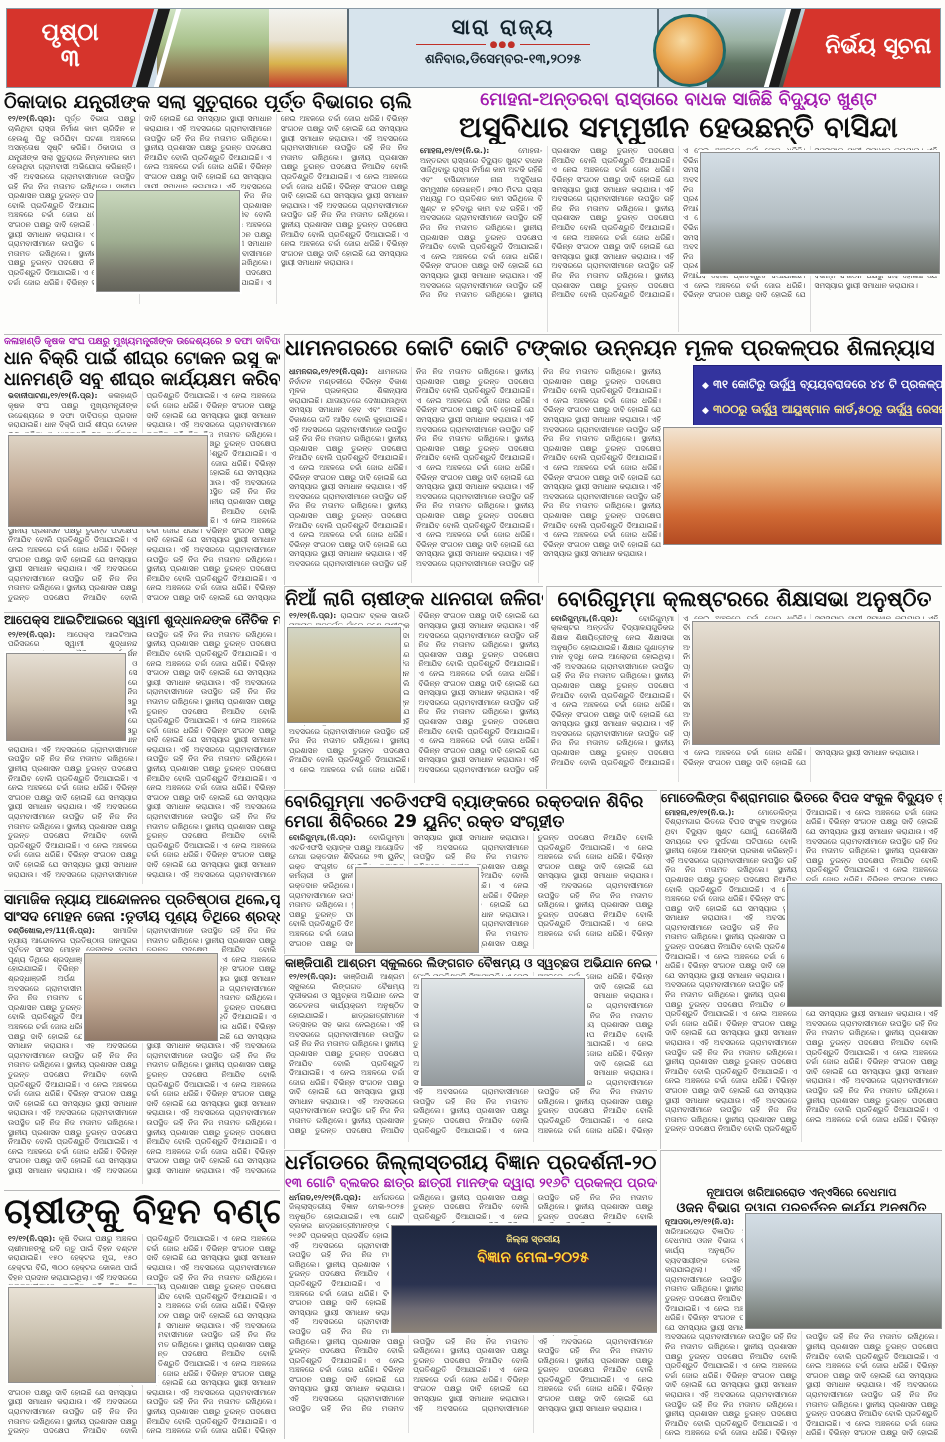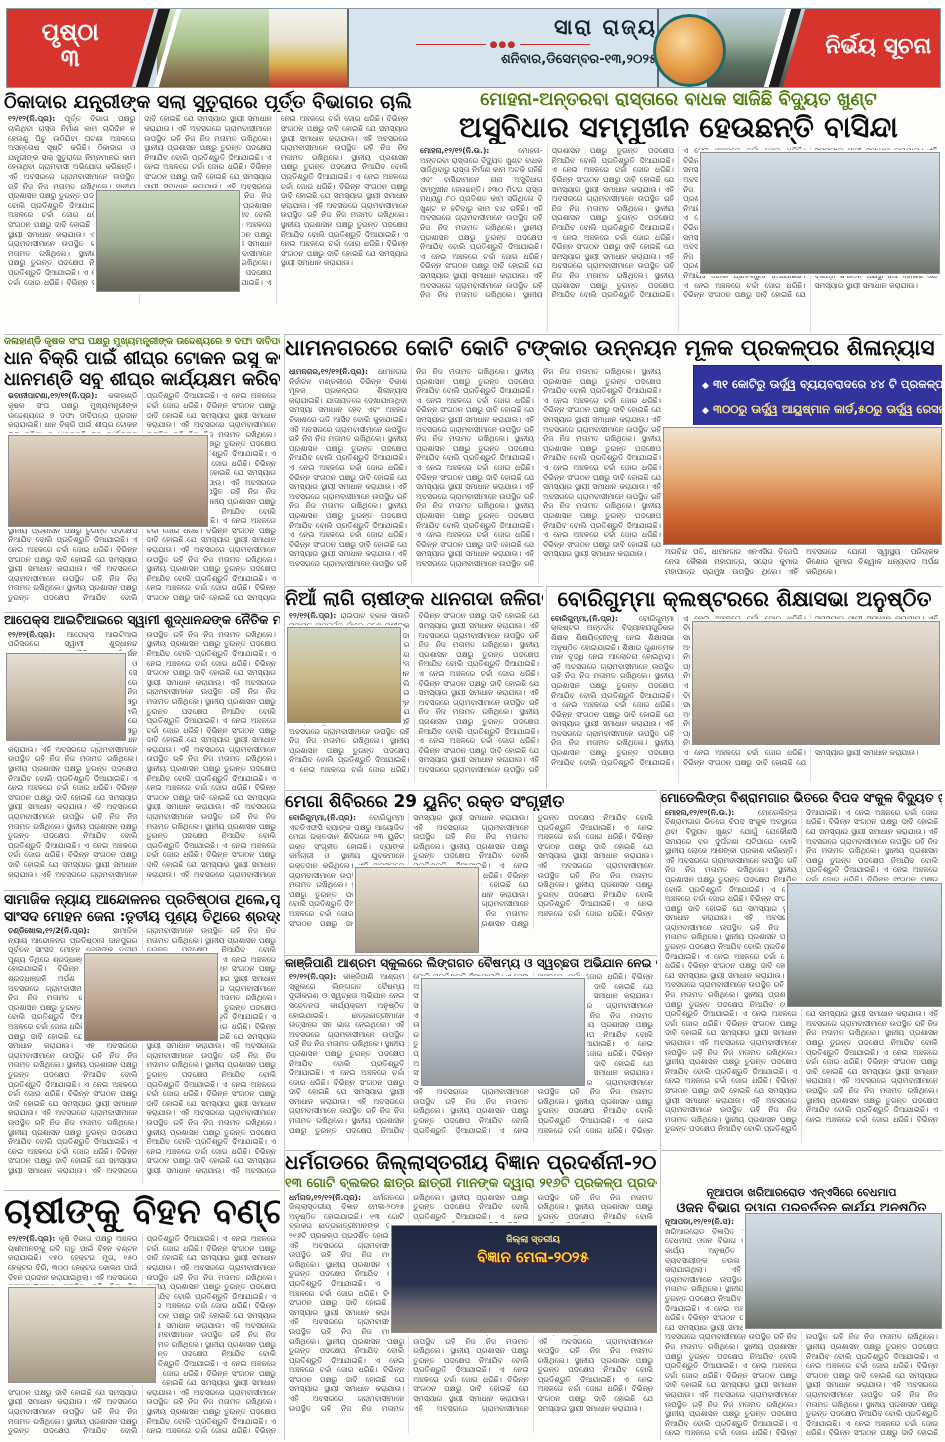--- a/index.html
+++ b/index.html
@@ -14,36 +14,36 @@
   .red-left .inner{padding-top:10px;font-size:24px;line-height:1.1;}
   .red-right{right:-14px;width:160px;}
   .red-right .inner{padding-top:24px;font-size:22px;}
   .slash{position:absolute;top:0;height:78px;width:12px;background:#1c1c1c;transform:skewX(-16deg);}
   .slash.s1{left:140px;} .slash.s2{left:158px;width:5px;background:#fff;} 
   .slash.s3{right:150px;} .slash.s4{right:160px;width:5px;background:#fff;}
   .mphoto{position:absolute;top:0;height:78px;}
   .ph-cart{left:150px;width:112px;background:linear-gradient(180deg,#cfe3c2 0%,#a8c08a 45%,#8d7a54 80%,#6f5c3d 100%);}
   .ph-deity{left:262px;width:78px;background:linear-gradient(180deg,#f3f3ef 0%,#e8e2d2 40%,#d8b34d 70%,#c23b2e 100%);}
   .centerpanel{position:absolute;left:340px;top:0;width:308px;height:78px;background:#d7e4ed;
-               border-left:2px solid #5a6a74;border-right:2px solid #5a6a74;text-align:right;}
+               border-left:2px solid #5a6a74;border-right:2px solid #5a6a74;text-align:center;}
   .sectitle{font-size:21px;font-weight:bold;color:#12222c;letter-spacing:2px;padding-top:6px;}
   .ornament{display:flex;align-items:center;justify-content:center;gap:4px;color:#c03028;height:10px;}
   .ornament .bar{width:70px;border-top:1.5px solid #c03028;}
   .ornament .dots{font-size:9px;letter-spacing:1px;line-height:6px;}
   .secdate{font-size:13px;font-weight:bold;color:#16242c;padding-top:2px;}
   .foodcircle{position:absolute;left:646px;top:5px;width:67px;height:67px;border-radius:50%;
               border:3px solid #1d6a6a;background:radial-gradient(circle at 40% 35%,#f7d9a0 0%,#e8a24b 45%,#b65c22 100%);z-index:3;}
   .ph-city{left:700px;width:104px;background:linear-gradient(180deg,#bfd3df 0%,#9db4a5 40%,#5d7260 70%,#474f49 100%);}
   
   .art{position:absolute;overflow:hidden;}
   .rule-t{border-top:1px solid #b8b8b8;}
   .rule-l{border-left:1px solid #c4c4c4;}
   .hl{font-weight:bold;color:#0d0d0d;text-align:center;line-height:1.18;}
   .one{white-space:nowrap;overflow:hidden;}
-  .kicker{font-weight:bold;color:#4d7c0f;text-align:center;}
+  .kicker{font-weight:bold;color:#a21caf;text-align:center;}
   .body{ text-align:justify;color:#2b2b2b;padding:2px 4px;column-gap:9px;column-rule:1px solid #dcdcdc;}
   .body .dl{font-weight:bold;}
   .f7{font-size:7.5px;line-height:1.28;} 
   .cols2{column-count:2;} .cols3{column-count:3;} .cols4{column-count:4;}
   .ph{position:absolute;border:1px solid #8f8f8f;box-shadow:0 0 0 2px #fff;z-index:2;text-decoration:underline;}
   .g-road{background:linear-gradient(180deg,#c9d8bd 0%,#9fae91 50%,#7a7a6d 80%,#63635a 100%);}
   .g-street{background:linear-gradient(180deg,#d4dee6 0%,#b3bdc2 55%,#8b9390 80%,#6e716c 100%);}
   .g-meet{background:linear-gradient(180deg,#ded4c5 0%,#c0a893 55%,#937b6a 100%);}
   .g-stage{background:linear-gradient(180deg,#f2e3d1 0%,#e8b07a 40%,#d06a34 75%,#b34a22 100%);}
   .g-hay{background:linear-gradient(180deg,#d3d6c6 0%,#ccbc8e 50%,#a68d5b 100%);}
@@ -131,21 +131,20 @@
     <div class="body f7 cols3" style="position:absolute;left:0;top:30px;width:372px;height:216px;">
       <span class="dl">ଧାମନଗର,୧୨/୧୨(ନି.ପ୍ର):</span>
       <span>ଧାମନଗର ନିର୍ବାଚନ ମଣ୍ଡଳୀରେ ବିଭିନ୍ନ ବିକାଶ ମୂଳକ ପ୍ରକଳ୍ପର ଶିଳାନ୍ୟାସ କରାଯାଇଛି। ଯାତାୟତରେ ଦେଖାଯାଉଥିବା ସମସ୍ୟା ସମାଧାନ ହେବ ଏବଂ ଅଞ୍ଚଳର ବିକାଶରେ ଗତି ଆସିବ ବୋଲି କୁହାଯାଇଛି।</span>
       <span>ଏହି ଅବସରରେ ଗ୍ରାମବାସୀମାନେ ଉପସ୍ଥିତ ରହି ନିଜ ନିଜ ମତାମତ ରଖିଥିଲେ। ସ୍ଥାନୀୟ ପ୍ରଶାସନ ପକ୍ଷରୁ ତୁରନ୍ତ ପଦକ୍ଷେପ ନିଆଯିବ ବୋଲି ପ୍ରତିଶ୍ରୁତି ଦିଆଯାଇଛି। ଏ ନେଇ ଅଞ୍ଚଳରେ ଚର୍ଚ୍ଚା ଜୋର ଧରିଛି। ବିଭିନ୍ନ ସଂଗଠନ ପକ୍ଷରୁ ଦାବି ହୋଇଛି ଯେ ସମସ୍ୟାର ସ୍ଥାୟୀ ସମାଧାନ କରାଯାଉ। ଏହି ଅବସରରେ ଗ୍ରାମବାସୀମାନେ ଉପସ୍ଥିତ ରହି ନିଜ ନିଜ ମତାମତ ରଖିଥିଲେ। ସ୍ଥାନୀୟ ପ୍ରଶାସନ ପକ୍ଷରୁ ତୁରନ୍ତ ପଦକ୍ଷେପ ନିଆଯିବ ବୋଲି ପ୍ରତିଶ୍ରୁତି ଦିଆଯାଇଛି। ଏ ନେଇ ଅଞ୍ଚଳରେ ଚର୍ଚ୍ଚା ଜୋର ଧରିଛି। ବିଭିନ୍ନ ସଂଗଠନ ପକ୍ଷରୁ ଦାବି ହୋଇଛି ଯେ ସମସ୍ୟାର ସ୍ଥାୟୀ ସମାଧାନ କରାଯାଉ। ଏହି ଅବସରରେ ଗ୍ରାମବାସୀମାନେ ଉପସ୍ଥିତ ରହି ନିଜ ନିଜ ମତାମତ ରଖିଥିଲେ। ସ୍ଥାନୀୟ ପ୍ରଶାସନ ପକ୍ଷରୁ ତୁରନ୍ତ ପଦକ୍ଷେପ ନିଆଯିବ ବୋଲି ପ୍ରତିଶ୍ରୁତି ଦିଆଯାଇଛି। ଏ ନେଇ ଅଞ୍ଚଳରେ ଚର୍ଚ୍ଚା ଜୋର ଧରିଛି। ବିଭିନ୍ନ ସଂଗଠନ ପକ୍ଷରୁ ଦାବି ହୋଇଛି ଯେ ସମସ୍ୟାର ସ୍ଥାୟୀ ସମାଧାନ କରାଯାଉ। ଏହି ଅବସରରେ ଗ୍ରାମବାସୀମାନେ ଉପସ୍ଥିତ ରହି ନିଜ ନିଜ ମତାମତ ରଖିଥିଲେ। ସ୍ଥାନୀୟ ପ୍ରଶାସନ ପକ୍ଷରୁ ତୁରନ୍ତ ପଦକ୍ଷେପ ନିଆଯିବ ବୋଲି ପ୍ରତିଶ୍ରୁତି ଦିଆଯାଇଛି। ଏ ନେଇ ଅଞ୍ଚଳରେ ଚର୍ଚ୍ଚା ଜୋର ଧରିଛି। ବିଭିନ୍ନ ସଂଗଠନ ପକ୍ଷରୁ ଦାବି ହୋଇଛି ଯେ ସମସ୍ୟାର ସ୍ଥାୟୀ ସମାଧାନ କରାଯାଉ। ଏହି ଅବସରରେ ଗ୍ରାମବାସୀମାନେ ଉପସ୍ଥିତ ରହି ନିଜ ନିଜ ମତାମତ ରଖିଥିଲେ। ସ୍ଥାନୀୟ ପ୍ରଶାସନ ପକ୍ଷରୁ ତୁରନ୍ତ ପଦକ୍ଷେପ ନିଆଯିବ ବୋଲି ପ୍ରତିଶ୍ରୁତି ଦିଆଯାଇଛି। ଏ ନେଇ ଅଞ୍ଚଳରେ ଚର୍ଚ୍ଚା ଜୋର ଧରିଛି। ବିଭିନ୍ନ ସଂଗଠନ ପକ୍ଷରୁ ଦାବି ହୋଇଛି ଯେ ସମସ୍ୟାର ସ୍ଥାୟୀ ସମାଧାନ କରାଯାଉ। ଏହି ଅବସରରେ ଗ୍ରାମବାସୀମାନେ ଉପସ୍ଥିତ ରହି ନିଜ ନିଜ ମତାମତ ରଖିଥିଲେ। ସ୍ଥାନୀୟ ପ୍ରଶାସନ ପକ୍ଷରୁ ତୁରନ୍ତ ପଦକ୍ଷେପ ନିଆଯିବ ବୋଲି ପ୍ରତିଶ୍ରୁତି ଦିଆଯାଇଛି। ଏ ନେଇ ଅଞ୍ଚଳରେ ଚର୍ଚ୍ଚା ଜୋର ଧରିଛି। ବିଭିନ୍ନ ସଂଗଠନ ପକ୍ଷରୁ ଦାବି ହୋଇଛି ଯେ ସମସ୍ୟାର ସ୍ଥାୟୀ ସମାଧାନ କରାଯାଉ। ଏହି ଅବସରରେ ଗ୍ରାମବାସୀମାନେ ଉପସ୍ଥିତ ରହି ନିଜ ନିଜ ମତାମତ ରଖିଥିଲେ। ସ୍ଥାନୀୟ ପ୍ରଶାସନ ପକ୍ଷରୁ ତୁରନ୍ତ ପଦକ୍ଷେପ ନିଆଯିବ ବୋଲି ପ୍ରତିଶ୍ରୁତି ଦିଆଯାଇଛି। ଏ ନେଇ ଅଞ୍ଚଳରେ ଚର୍ଚ୍ଚା ଜୋର ଧରିଛି। ବିଭିନ୍ନ ସଂଗଠନ ପକ୍ଷରୁ ଦାବି ହୋଇଛି ଯେ ସମସ୍ୟାର ସ୍ଥାୟୀ ସମାଧାନ କରାଯାଉ। ଏହି ଅବସରରେ ଗ୍ରାମବାସୀମାନେ ଉପସ୍ଥିତ ରହି ନିଜ ନିଜ ମତାମତ ରଖିଥିଲେ। ସ୍ଥାନୀୟ ପ୍ରଶାସନ ପକ୍ଷରୁ ତୁରନ୍ତ ପଦକ୍ଷେପ ନିଆଯିବ ବୋଲି ପ୍ରତିଶ୍ରୁତି ଦିଆଯାଇଛି। ଏ ନେଇ ଅଞ୍ଚଳରେ ଚର୍ଚ୍ଚା ଜୋର ଧରିଛି। ବିଭିନ୍ନ ସଂଗଠନ ପକ୍ଷରୁ ଦାବି ହୋଇଛି ଯେ ସମସ୍ୟାର ସ୍ଥାୟୀ ସମାଧାନ କରାଯାଉ।</span>
     </div>
     <div class="bluebox" style="left:380px;top:30px;width:261px;height:50px;margin-left:28px;">
       <div class="b1"><span class="dia">◆</span><span>୩୧ କୋଟିରୁ ଊର୍ଦ୍ଧ୍ୱ ବ୍ୟୟବରାଦରେ ୪୪ ଟି ପ୍ରକଳ୍ପ</span></div>
       <div class="b2"><span class="dia">◆</span><span>୩୦୦ରୁ ଊର୍ଦ୍ଧ୍ୱ ଆୟୁଷ୍ମାନ କାର୍ଡ,୫୦ରୁ ଊର୍ଦ୍ଧ୍ୱ ରେସନ କାର୍ଡ ବଣ୍ଟନ</span></div>
     </div>
     <div class="ph g-stage" style="left:378px;top:92px;width:277px;height:116px;"></div>
-    <div class="caption" style="position:absolute;left:380px;top:212px;width:274px;height:36px;column-count:2;column-gap:8px;">ଅରବିନ୍ଦ ପତି, ଧାମନଗର ଏନଏସିର ବିଜେପି ନେତା କୈଳାଶ ମହାପାତ୍ର, ସରୋଜ କୁମାର ମହାପାତ୍ର ପ୍ରମୁଖ ଉପସ୍ଥିତ ଥିଲେ। ଏହି ଅବସରରେ ଯୋଗୀ ସ୍ୱାସ୍ଥ୍ୟ ପରିଚାଳକ କିଶୋର କୁମାର ବିଶ୍ୱାଳ ଧନ୍ୟବାଦ ଅର୍ପଣ କରିଥିଲେ।</div>
   </div>
 
   <div class="art rule-t rule-l" style="left:284px;top:586px;width:258px;height:202px;">
     <div class="hl one" style="font-size:19px;text-align:left;">ନିଆଁ ଲାଗି ଚାଷୀଙ୍କ ଧାନଗଦା ଜଳିଗଲା</div>
     <div class="body f7 cols2" style="height:172px;">
       <span class="dl">୧୨/୧୨(ନି.ପ୍ର):</span>
       <span>ରାଇଘାଟ ବ୍ଲକ ସାଉଡି ପଞ୍ଚାୟତ ଅନ୍ତର୍ଗତ ଗାଁରେ ଜଣେ ଚାଷୀଙ୍କ ଧାନଗଦାରେ ହଠାତ୍ ନିଆଁ ଲାଗି ଧାନଗଦା ସମ୍ପୂର୍ଣ୍ଣ ଜଳିଯାଇଛି। ଚାଷୀ ପରିବାର ଭାଙ୍ଗିପଡିଛି।</span>
       <span>ଏହି ଅବସରରେ ଗ୍ରାମବାସୀମାନେ ଉପସ୍ଥିତ ରହି ନିଜ ନିଜ ମତାମତ ରଖିଥିଲେ। ସ୍ଥାନୀୟ ପ୍ରଶାସନ ପକ୍ଷରୁ ତୁରନ୍ତ ପଦକ୍ଷେପ ନିଆଯିବ ବୋଲି ପ୍ରତିଶ୍ରୁତି ଦିଆଯାଇଛି। ଏ ନେଇ ଅଞ୍ଚଳରେ ଚର୍ଚ୍ଚା ଜୋର ଧରିଛି। ବିଭିନ୍ନ ସଂଗଠନ ପକ୍ଷରୁ ଦାବି ହୋଇଛି ଯେ ସମସ୍ୟାର ସ୍ଥାୟୀ ସମାଧାନ କରାଯାଉ। ଏହି ଅବସରରେ ଗ୍ରାମବାସୀମାନେ ଉପସ୍ଥିତ ରହି ନିଜ ନିଜ ମତାମତ ରଖିଥିଲେ। ସ୍ଥାନୀୟ ପ୍ରଶାସନ ପକ୍ଷରୁ ତୁରନ୍ତ ପଦକ୍ଷେପ ନିଆଯିବ ବୋଲି ପ୍ରତିଶ୍ରୁତି ଦିଆଯାଇଛି। ଏ ନେଇ ଅଞ୍ଚଳରେ ଚର୍ଚ୍ଚା ଜୋର ଧରିଛି। ବିଭିନ୍ନ ସଂଗଠନ ପକ୍ଷରୁ ଦାବି ହୋଇଛି ଯେ ସମସ୍ୟାର ସ୍ଥାୟୀ ସମାଧାନ କରାଯାଉ। ଏହି ଅବସରରେ ଗ୍ରାମବାସୀମାନେ ଉପସ୍ଥିତ ରହି ନିଜ ନିଜ ମତାମତ ରଖିଥିଲେ। ସ୍ଥାନୀୟ ପ୍ରଶାସନ ପକ୍ଷରୁ ତୁରନ୍ତ ପଦକ୍ଷେପ ନିଆଯିବ ବୋଲି ପ୍ରତିଶ୍ରୁତି ଦିଆଯାଇଛି। ଏ ନେଇ ଅଞ୍ଚଳରେ ଚର୍ଚ୍ଚା ଜୋର ଧରିଛି। ବିଭିନ୍ନ ସଂଗଠନ ପକ୍ଷରୁ ଦାବି ହୋଇଛି ଯେ ସମସ୍ୟାର ସ୍ଥାୟୀ ସମାଧାନ କରାଯାଉ। ଏହି ଅବସରରେ ଗ୍ରାମବାସୀମାନେ ଉପସ୍ଥିତ ରହି ନିଜ ନିଜ ମତାମତ ରଖିଥିଲେ। ସ୍ଥାନୀୟ ପ୍ରଶାସନ ପକ୍ଷରୁ ତୁରନ୍ତ ପଦକ୍ଷେପ ନିଆଯିବ ବୋଲି ପ୍ରତିଶ୍ରୁତି ଦିଆଯାଇଛି। ଏ ନେଇ ଅଞ୍ଚଳରେ ଚର୍ଚ୍ଚା ଜୋର ଧରିଛି। ବିଭିନ୍ନ ସଂଗଠନ ପକ୍ଷରୁ ଦାବି ହୋଇଛି ଯେ ସମସ୍ୟାର ସ୍ଥାୟୀ ସମାଧାନ କରାଯାଉ। ଏହି ଅବସରରେ ଗ୍ରାମବାସୀମାନେ ଉପସ୍ଥିତ ରହି ନିଜ ନିଜ ମତାମତ ରଖିଥିଲେ। ସ୍ଥାନୀୟ ପ୍ରଶାସନ ପକ୍ଷରୁ ତୁରନ୍ତ ପଦକ୍ଷେପ ନିଆଯିବ ବୋଲି ପ୍ରତିଶ୍ରୁତି ଦିଆଯାଇଛି। ଏ ନେଇ ଅଞ୍ଚଳରେ ଚର୍ଚ୍ଚା ଜୋର ଧରିଛି। ବିଭିନ୍ନ ସଂଗଠନ ପକ୍ଷରୁ ଦାବି ହୋଇଛି ଯେ ସମସ୍ୟାର ସ୍ଥାୟୀ ସମାଧାନ କରାଯାଉ।</span>
     </div>
     <div class="ph g-hay" style="left:2px;top:40px;width:112px;height:94px;"></div>
@@ -168,28 +167,29 @@
       <span>ଆପେକ୍ସ ଆଇଟିଆଇ ପରିସରରେ ସ୍ୱାମୀ ଶୁଦ୍ଧାନନ୍ଦ ଛାତ୍ରଛାତ୍ରୀଙ୍କୁ ନୈତିକ ମାର୍ଗଦର୍ଶନ ଦେଇଥିଲେ। ଜୀବନରେ ସଚ୍ଚୋଟତା ଓ ଶୃଙ୍ଖଳାର ଗୁରୁତ୍ୱ ବିଷୟରେ ସେ ଆଲୋକପାତ କରିଥିଲେ।</span>
       <span>ଏହି ଅବସରରେ ଗ୍ରାମବାସୀମାନେ ଉପସ୍ଥିତ ରହି ନିଜ ନିଜ ମତାମତ ରଖିଥିଲେ। ସ୍ଥାନୀୟ ପ୍ରଶାସନ ପକ୍ଷରୁ ତୁରନ୍ତ ପଦକ୍ଷେପ ନିଆଯିବ ବୋଲି ପ୍ରତିଶ୍ରୁତି ଦିଆଯାଇଛି। ଏ ନେଇ ଅଞ୍ଚଳରେ ଚର୍ଚ୍ଚା ଜୋର ଧରିଛି। ବିଭିନ୍ନ ସଂଗଠନ ପକ୍ଷରୁ ଦାବି ହୋଇଛି ଯେ ସମସ୍ୟାର ସ୍ଥାୟୀ ସମାଧାନ କରାଯାଉ। ଏହି ଅବସରରେ ଗ୍ରାମବାସୀମାନେ ଉପସ୍ଥିତ ରହି ନିଜ ନିଜ ମତାମତ ରଖିଥିଲେ। ସ୍ଥାନୀୟ ପ୍ରଶାସନ ପକ୍ଷରୁ ତୁରନ୍ତ ପଦକ୍ଷେପ ନିଆଯିବ ବୋଲି ପ୍ରତିଶ୍ରୁତି ଦିଆଯାଇଛି। ଏ ନେଇ ଅଞ୍ଚଳରେ ଚର୍ଚ୍ଚା ଜୋର ଧରିଛି। ବିଭିନ୍ନ ସଂଗଠନ ପକ୍ଷରୁ ଦାବି ହୋଇଛି ଯେ ସମସ୍ୟାର ସ୍ଥାୟୀ ସମାଧାନ କରାଯାଉ। ଏହି ଅବସରରେ ଗ୍ରାମବାସୀମାନେ ଉପସ୍ଥିତ ରହି ନିଜ ନିଜ ମତାମତ ରଖିଥିଲେ। ସ୍ଥାନୀୟ ପ୍ରଶାସନ ପକ୍ଷରୁ ତୁରନ୍ତ ପଦକ୍ଷେପ ନିଆଯିବ ବୋଲି ପ୍ରତିଶ୍ରୁତି ଦିଆଯାଇଛି। ଏ ନେଇ ଅଞ୍ଚଳରେ ଚର୍ଚ୍ଚା ଜୋର ଧରିଛି। ବିଭିନ୍ନ ସଂଗଠନ ପକ୍ଷରୁ ଦାବି ହୋଇଛି ଯେ ସମସ୍ୟାର ସ୍ଥାୟୀ ସମାଧାନ କରାଯାଉ। ଏହି ଅବସରରେ ଗ୍ରାମବାସୀମାନେ ଉପସ୍ଥିତ ରହି ନିଜ ନିଜ ମତାମତ ରଖିଥିଲେ। ସ୍ଥାନୀୟ ପ୍ରଶାସନ ପକ୍ଷରୁ ତୁରନ୍ତ ପଦକ୍ଷେପ ନିଆଯିବ ବୋଲି ପ୍ରତିଶ୍ରୁତି ଦିଆଯାଇଛି। ଏ ନେଇ ଅଞ୍ଚଳରେ ଚର୍ଚ୍ଚା ଜୋର ଧରିଛି। ବିଭିନ୍ନ ସଂଗଠନ ପକ୍ଷରୁ ଦାବି ହୋଇଛି ଯେ ସମସ୍ୟାର ସ୍ଥାୟୀ ସମାଧାନ କରାଯାଉ। ଏହି ଅବସରରେ ଗ୍ରାମବାସୀମାନେ ଉପସ୍ଥିତ ରହି ନିଜ ନିଜ ମତାମତ ରଖିଥିଲେ। ସ୍ଥାନୀୟ ପ୍ରଶାସନ ପକ୍ଷରୁ ତୁରନ୍ତ ପଦକ୍ଷେପ ନିଆଯିବ ବୋଲି ପ୍ରତିଶ୍ରୁତି ଦିଆଯାଇଛି। ଏ ନେଇ ଅଞ୍ଚଳରେ ଚର୍ଚ୍ଚା ଜୋର ଧରିଛି। ବିଭିନ୍ନ ସଂଗଠନ ପକ୍ଷରୁ ଦାବି ହୋଇଛି ଯେ ସମସ୍ୟାର ସ୍ଥାୟୀ ସମାଧାନ କରାଯାଉ। ଏହି ଅବସରରେ ଗ୍ରାମବାସୀମାନେ ଉପସ୍ଥିତ ରହି ନିଜ ନିଜ ମତାମତ ରଖିଥିଲେ। ସ୍ଥାନୀୟ ପ୍ରଶାସନ ପକ୍ଷରୁ ତୁରନ୍ତ ପଦକ୍ଷେପ ନିଆଯିବ ବୋଲି ପ୍ରତିଶ୍ରୁତି ଦିଆଯାଇଛି। ଏ ନେଇ ଅଞ୍ଚଳରେ ଚର୍ଚ୍ଚା ଜୋର ଧରିଛି। ବିଭିନ୍ନ ସଂଗଠନ ପକ୍ଷରୁ ଦାବି ହୋଇଛି ଯେ ସମସ୍ୟାର ସ୍ଥାୟୀ ସମାଧାନ କରାଯାଉ। ଏହି ଅବସରରେ ଗ୍ରାମବାସୀମାନେ ଉପସ୍ଥିତ ରହି ନିଜ ନିଜ ମତାମତ ରଖିଥିଲେ। ସ୍ଥାନୀୟ ପ୍ରଶାସନ ପକ୍ଷରୁ ତୁରନ୍ତ ପଦକ୍ଷେପ ନିଆଯିବ ବୋଲି ପ୍ରତିଶ୍ରୁତି ଦିଆଯାଇଛି। ଏ ନେଇ ଅଞ୍ଚଳରେ ଚର୍ଚ୍ଚା ଜୋର ଧରିଛି। ବିଭିନ୍ନ ସଂଗଠନ ପକ୍ଷରୁ ଦାବି ହୋଇଛି ଯେ ସମସ୍ୟାର ସ୍ଥାୟୀ ସମାଧାନ କରାଯାଉ। ଏହି ଅବସରରେ ଗ୍ରାମବାସୀମାନେ ଉପସ୍ଥିତ ରହି ନିଜ ନିଜ ମତାମତ ରଖିଥିଲେ। ସ୍ଥାନୀୟ ପ୍ରଶାସନ ପକ୍ଷରୁ ତୁରନ୍ତ ପଦକ୍ଷେପ ନିଆଯିବ ବୋଲି ପ୍ରତିଶ୍ରୁତି ଦିଆଯାଇଛି। ଏ ନେଇ ଅଞ୍ଚଳରେ ଚର୍ଚ୍ଚା ଜୋର ଧରିଛି। ବିଭିନ୍ନ ସଂଗଠନ ପକ୍ଷରୁ ଦାବି ହୋଇଛି ଯେ ସମସ୍ୟାର ସ୍ଥାୟୀ ସମାଧାନ କରାଯାଉ।</span>
     </div>
     <div class="ph g-group" style="left:2px;top:40px;width:118px;height:86px;"></div>
   </div>
 
   <div class="art rule-t" style="left:4px;top:890px;width:276px;height:298px;">
     <div class="hl one" style="font-size:14px;">ସାମାଜିକ ନ୍ୟାୟ ଆନ୍ଦୋଳନର ପ୍ରତିଷ୍ଠାତା ଥିଲେ,ପୂର୍ବତନ</div>
     <div class="hl one" style="font-size:14px;">ସାଂସଦ ମୋହନ ଜେନା :ତୃତୀୟ ପୂଣ୍ୟ ତିଥିରେ ଶ୍ରଦ୍ଧାଞ୍ଜଳି</div>
     <div class="body f7 cols2" style="height:258px;">
-      <span class="dl">ଚଣ୍ଡିଖୋଲ,୧୨/2(ନି.ପ୍ର):</span>
+      <span class="dl">ଚଣ୍ଡିଖୋଲ,୧୨/11(ନି.ପ୍ର):</span>
       <span>ସାମାଜିକ ନ୍ୟାୟ ଆନ୍ଦୋଳନର ପ୍ରତିଷ୍ଠାତା ଜାନପୁରର ପୂର୍ବତନ ସାଂସଦ ମୋହନ ଜେନାଙ୍କ ତୃତୀୟ ପୂଣ୍ୟ ତିଥିରେ ଶ୍ରଦ୍ଧାଞ୍ଜଳି ସଭା ଅନୁଷ୍ଠିତ ହୋଇଯାଇଛି। ବିଭିନ୍ନ ବର୍ଗର ଲୋକେ ଶ୍ରଦ୍ଧାଞ୍ଜଳି ଅର୍ପଣ କରିଥିଲେ।</span>
       <span>ଏହି ଅବସରରେ ଗ୍ରାମବାସୀମାନେ ଉପସ୍ଥିତ ରହି ନିଜ ନିଜ ମତାମତ ରଖିଥିଲେ। ସ୍ଥାନୀୟ ପ୍ରଶାସନ ପକ୍ଷରୁ ତୁରନ୍ତ ପଦକ୍ଷେପ ନିଆଯିବ ବୋଲି ପ୍ରତିଶ୍ରୁତି ଦିଆଯାଇଛି। ଏ ନେଇ ଅଞ୍ଚଳରେ ଚର୍ଚ୍ଚା ଜୋର ଧରିଛି। ବିଭିନ୍ନ ସଂଗଠନ ପକ୍ଷରୁ ଦାବି ହୋଇଛି ଯେ ସମସ୍ୟାର ସ୍ଥାୟୀ ସମାଧାନ କରାଯାଉ। ଏହି ଅବସରରେ ଗ୍ରାମବାସୀମାନେ ଉପସ୍ଥିତ ରହି ନିଜ ନିଜ ମତାମତ ରଖିଥିଲେ। ସ୍ଥାନୀୟ ପ୍ରଶାସନ ପକ୍ଷରୁ ତୁରନ୍ତ ପଦକ୍ଷେପ ନିଆଯିବ ବୋଲି ପ୍ରତିଶ୍ରୁତି ଦିଆଯାଇଛି। ଏ ନେଇ ଅଞ୍ଚଳରେ ଚର୍ଚ୍ଚା ଜୋର ଧରିଛି। ବିଭିନ୍ନ ସଂଗଠନ ପକ୍ଷରୁ ଦାବି ହୋଇଛି ଯେ ସମସ୍ୟାର ସ୍ଥାୟୀ ସମାଧାନ କରାଯାଉ। ଏହି ଅବସରରେ ଗ୍ରାମବାସୀମାନେ ଉପସ୍ଥିତ ରହି ନିଜ ନିଜ ମତାମତ ରଖିଥିଲେ। ସ୍ଥାନୀୟ ପ୍ରଶାସନ ପକ୍ଷରୁ ତୁରନ୍ତ ପଦକ୍ଷେପ ନିଆଯିବ ବୋଲି ପ୍ରତିଶ୍ରୁତି ଦିଆଯାଇଛି। ଏ ନେଇ ଅଞ୍ଚଳରେ ଚର୍ଚ୍ଚା ଜୋର ଧରିଛି। ବିଭିନ୍ନ ସଂଗଠନ ପକ୍ଷରୁ ଦାବି ହୋଇଛି ଯେ ସମସ୍ୟାର ସ୍ଥାୟୀ ସମାଧାନ କରାଯାଉ। ଏହି ଅବସରରେ ଗ୍ରାମବାସୀମାନେ ଉପସ୍ଥିତ ରହି ନିଜ ନିଜ ମତାମତ ରଖିଥିଲେ। ସ୍ଥାନୀୟ ପ୍ରଶାସନ ପକ୍ଷରୁ ତୁରନ୍ତ ପଦକ୍ଷେପ ନିଆଯିବ ବୋଲି ପ୍ରତିଶ୍ରୁତି ଦିଆଯାଇଛି। ଏ ନେଇ ଅଞ୍ଚଳରେ ଚର୍ଚ୍ଚା ଜୋର ଧରିଛି। ବିଭିନ୍ନ ସଂଗଠନ ପକ୍ଷରୁ ଦାବି ହୋଇଛି ଯେ ସମସ୍ୟାର ସ୍ଥାୟୀ ସମାଧାନ କରାଯାଉ। ଏହି ଅବସରରେ ଗ୍ରାମବାସୀମାନେ ଉପସ୍ଥିତ ରହି ନିଜ ନିଜ ମତାମତ ରଖିଥିଲେ। ସ୍ଥାନୀୟ ପ୍ରଶାସନ ପକ୍ଷରୁ ତୁରନ୍ତ ପଦକ୍ଷେପ ନିଆଯିବ ବୋଲି ପ୍ରତିଶ୍ରୁତି ଦିଆଯାଇଛି। ଏ ନେଇ ଅଞ୍ଚଳରେ ଚର୍ଚ୍ଚା ଜୋର ଧରିଛି। ବିଭିନ୍ନ ସଂଗଠନ ପକ୍ଷରୁ ଦାବି ହୋଇଛି ଯେ ସମସ୍ୟାର ସ୍ଥାୟୀ ସମାଧାନ କରାଯାଉ। ଏହି ଅବସରରେ ଗ୍ରାମବାସୀମାନେ ଉପସ୍ଥିତ ରହି ନିଜ ନିଜ ମତାମତ ରଖିଥିଲେ। ସ୍ଥାନୀୟ ପ୍ରଶାସନ ପକ୍ଷରୁ ତୁରନ୍ତ ପଦକ୍ଷେପ ନିଆଯିବ ବୋଲି ପ୍ରତିଶ୍ରୁତି ଦିଆଯାଇଛି। ଏ ନେଇ ଅଞ୍ଚଳରେ ଚର୍ଚ୍ଚା ଜୋର ଧରିଛି। ବିଭିନ୍ନ ସଂଗଠନ ପକ୍ଷରୁ ଦାବି ହୋଇଛି ଯେ ସମସ୍ୟାର ସ୍ଥାୟୀ ସମାଧାନ କରାଯାଉ। ଏହି ଅବସରରେ ଗ୍ରାମବାସୀମାନେ ଉପସ୍ଥିତ ରହି ନିଜ ନିଜ ମତାମତ ରଖିଥିଲେ। ସ୍ଥାନୀୟ ପ୍ରଶାସନ ପକ୍ଷରୁ ତୁରନ୍ତ ପଦକ୍ଷେପ ନିଆଯିବ ବୋଲି ପ୍ରତିଶ୍ରୁତି ଦିଆଯାଇଛି। ଏ ନେଇ ଅଞ୍ଚଳରେ ଚର୍ଚ୍ଚା ଜୋର ଧରିଛି। ବିଭିନ୍ନ ସଂଗଠନ ପକ୍ଷରୁ ଦାବି ହୋଇଛି ଯେ ସମସ୍ୟାର ସ୍ଥାୟୀ ସମାଧାନ କରାଯାଉ। ଏହି ଅବସରରେ ଗ୍ରାମବାସୀମାନେ ଉପସ୍ଥିତ ରହି ନିଜ ନିଜ ମତାମତ ରଖିଥିଲେ। ସ୍ଥାନୀୟ ପ୍ରଶାସନ ପକ୍ଷରୁ ତୁରନ୍ତ ପଦକ୍ଷେପ ନିଆଯିବ ବୋଲି ପ୍ରତିଶ୍ରୁତି ଦିଆଯାଇଛି। ଏ ନେଇ ଅଞ୍ଚଳରେ ଚର୍ଚ୍ଚା ଜୋର ଧରିଛି। ବିଭିନ୍ନ ସଂଗଠନ ପକ୍ଷରୁ ଦାବି ହୋଇଛି ଯେ ସମସ୍ୟାର ସ୍ଥାୟୀ ସମାଧାନ କରାଯାଉ।</span>
     </div>
     <div class="ph g-meet" style="left:80px;top:62px;width:132px;height:86px;"></div>
   </div>
 
   <div class="art rule-t rule-l" style="left:284px;top:790px;width:372px;height:163px;">
+    <div class="hl one" style="font-size:17px;text-align:left;">ବୋରିଗୁମ୍ମା ଏଚଡିଏଫସି ବ୍ୟାଙ୍କରେ ରକ୍ତଦାନ ଶିବିର</div>
     <div class="hl one" style="font-size:17px;text-align:left;">ମେଗା ଶିବିରରେ 29 ୟୁନିଟ୍ ରକ୍ତ ସଂଗୃହୀତ</div>
     <div class="body f7 cols3" style="height:116px;">
       <span class="dl">ବୋରିଗୁମ୍ମା,(ନି.ପ୍ର):</span>
       <span>ବୋରିଗୁମ୍ମା ଏଚଡିଏଫସି ବ୍ୟାଙ୍କ ପକ୍ଷରୁ ଆୟୋଜିତ ମେଗା ରକ୍ତଦାନ ଶିବିରରେ ୨୩ ୟୁନିଟ୍ ରକ୍ତ ସଂଗୃହୀତ ହୋଇଛି। ବ୍ୟାଙ୍କ କର୍ମଚାରୀ ଓ ସ୍ଥାନୀୟ ଯୁବକମାନେ ରକ୍ତଦାନ କରିଥିଲେ।</span>
       <span>ଏହି ଅବସରରେ ଗ୍ରାମବାସୀମାନେ ଉପସ୍ଥିତ ରହି ନିଜ ନିଜ ମତାମତ ରଖିଥିଲେ। ସ୍ଥାନୀୟ ପ୍ରଶାସନ ପକ୍ଷରୁ ତୁରନ୍ତ ପଦକ୍ଷେପ ନିଆଯିବ ବୋଲି ପ୍ରତିଶ୍ରୁତି ଦିଆଯାଇଛି। ଏ ନେଇ ଅଞ୍ଚଳରେ ଚର୍ଚ୍ଚା ଜୋର ଧରିଛି। ବିଭିନ୍ନ ସଂଗଠନ ପକ୍ଷରୁ ଦାବି ହୋଇଛି ଯେ ସମସ୍ୟାର ସ୍ଥାୟୀ ସମାଧାନ କରାଯାଉ। ଏହି ଅବସରରେ ଗ୍ରାମବାସୀମାନେ ଉପସ୍ଥିତ ରହି ନିଜ ନିଜ ମତାମତ ରଖିଥିଲେ। ସ୍ଥାନୀୟ ପ୍ରଶାସନ ପକ୍ଷରୁ ତୁରନ୍ତ ପଦକ୍ଷେପ ନିଆଯିବ ବୋଲି ପ୍ରତିଶ୍ରୁତି ଦିଆଯାଇଛି। ଏ ନେଇ ଅଞ୍ଚଳରେ ଚର୍ଚ୍ଚା ଜୋର ଧରିଛି। ବିଭିନ୍ନ ସଂଗଠନ ପକ୍ଷରୁ ଦାବି ହୋଇଛି ଯେ ସମସ୍ୟାର ସ୍ଥାୟୀ ସମାଧାନ କରାଯାଉ। ଏହି ଅବସରରେ ଗ୍ରାମବାସୀମାନେ ଉପସ୍ଥିତ ରହି ନିଜ ନିଜ ମତାମତ ରଖିଥିଲେ। ସ୍ଥାନୀୟ ପ୍ରଶାସନ ପକ୍ଷରୁ ତୁରନ୍ତ ପଦକ୍ଷେପ ନିଆଯିବ ବୋଲି ପ୍ରତିଶ୍ରୁତି ଦିଆଯାଇଛି। ଏ ନେଇ ଅଞ୍ଚଳରେ ଚର୍ଚ୍ଚା ଜୋର ଧରିଛି। ବିଭିନ୍ନ ସଂଗଠନ ପକ୍ଷରୁ ଦାବି ହୋଇଛି ଯେ ସମସ୍ୟାର ସ୍ଥାୟୀ ସମାଧାନ କରାଯାଉ। ଏହି ଅବସରରେ ଗ୍ରାମବାସୀମାନେ ଉପସ୍ଥିତ ରହି ନିଜ ନିଜ ମତାମତ ରଖିଥିଲେ। ସ୍ଥାନୀୟ ପ୍ରଶାସନ ପକ୍ଷରୁ ତୁରନ୍ତ ପଦକ୍ଷେପ ନିଆଯିବ ବୋଲି ପ୍ରତିଶ୍ରୁତି ଦିଆଯାଇଛି। ଏ ନେଇ ଅଞ୍ଚଳରେ ଚର୍ଚ୍ଚା ଜୋର ଧରିଛି। ବିଭିନ୍ନ ସଂଗଠନ ପକ୍ଷରୁ ଦାବି ହୋଇଛି ଯେ ସମସ୍ୟାର ସ୍ଥାୟୀ ସମାଧାନ କରାଯାଉ।</span>
     </div>
     <div class="ph g-crowd" style="left:70px;top:76px;width:122px;height:84px;"></div>
   </div>
 
   <div class="art rule-t rule-l" style="left:660px;top:790px;width:281px;height:358px;">

